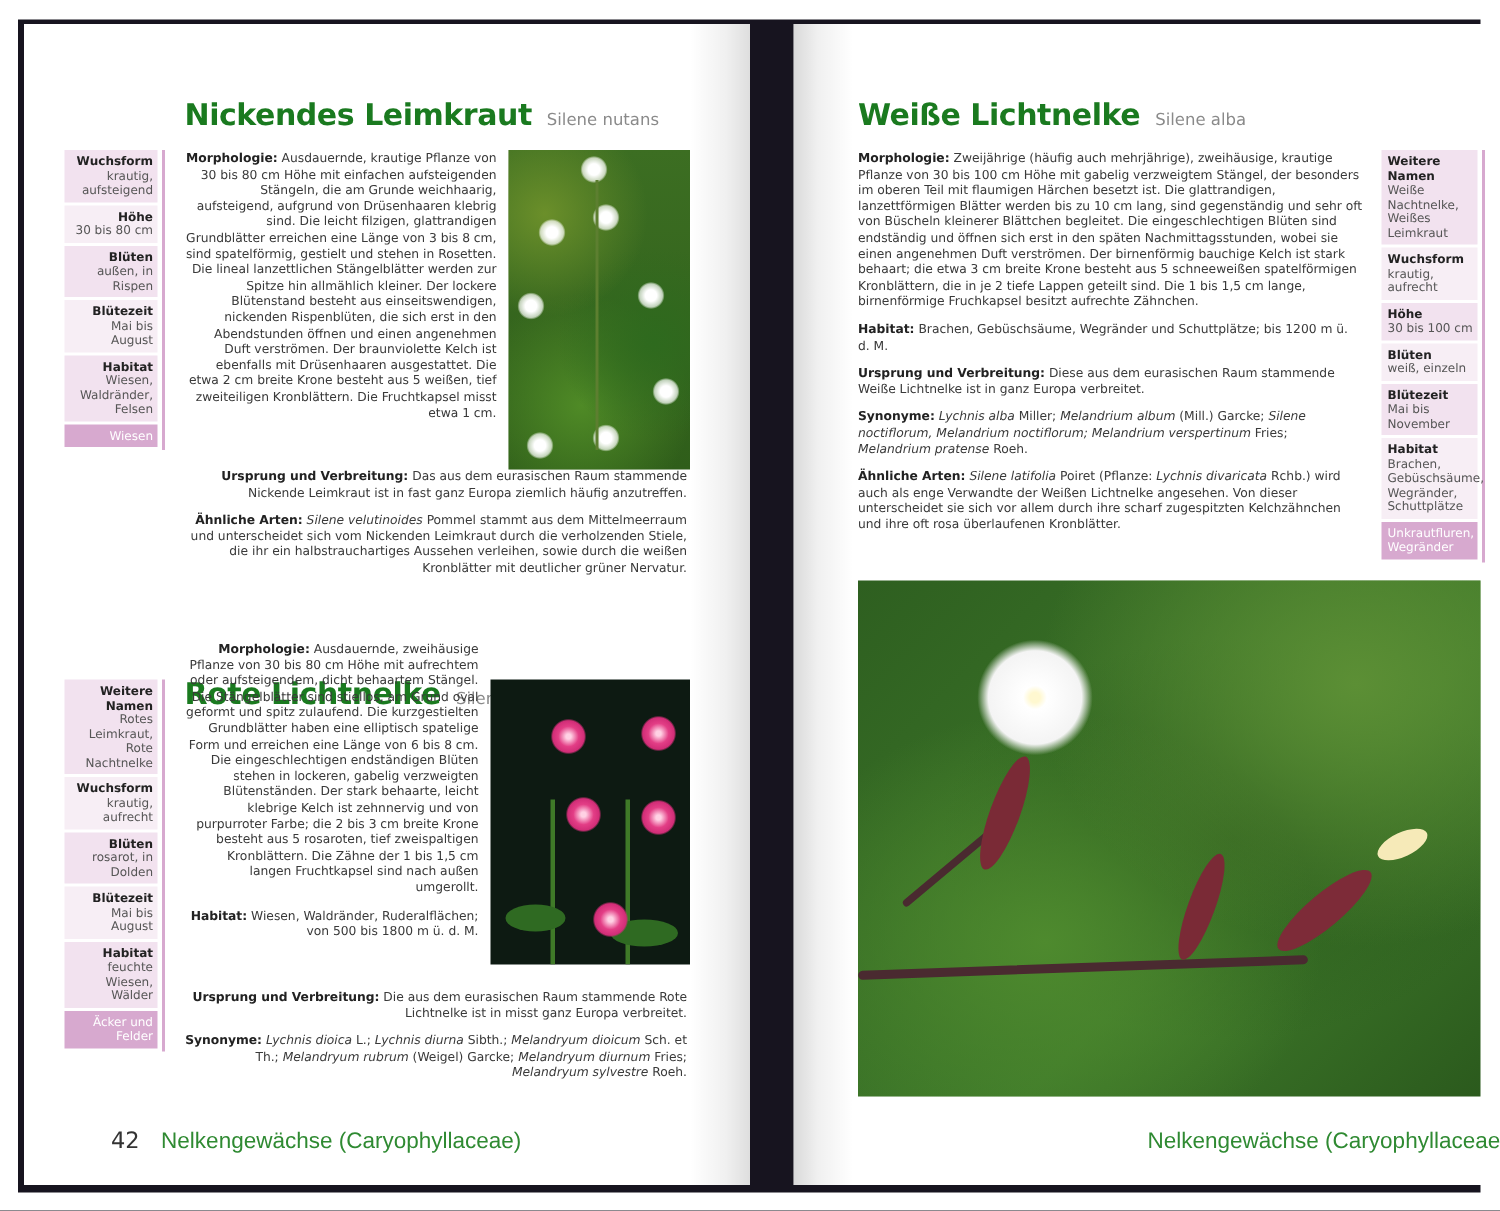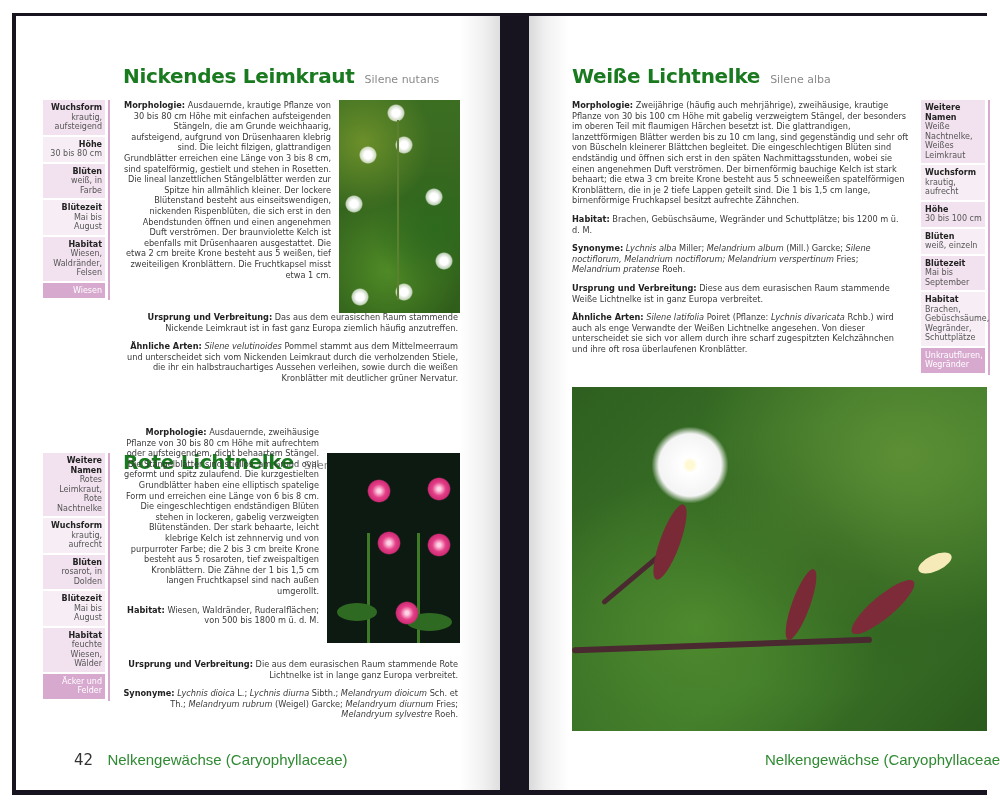--- a/index.html
+++ b/index.html
@@ -55,21 +55,21 @@
 <div class="page left">
   <div class="spine-shadow-l"></div>
 
   <div class="abs title" style="left:107px;top:48px;">
     <span>Nickendes Leimkraut</span><span class="latin">Silene nutans</span>
   </div>
 
   <div class="side" style="left:27px;top:84px;">
     <div class="sbox"><span class="lbl">Wuchsform</span><span>krautig, aufsteigend</span></div>
     <div class="sbox"><span class="lbl">Höhe</span><span>30 bis 80 cm</span></div>
-    <div class="sbox"><span class="lbl">Blüten</span><span>weiß, in Farbe</span></div>
+    <div class="sbox"><span class="lbl">Blüten</span><span>außen, in Rispen</span></div>
     <div class="sbox"><span class="lbl">Blütezeit</span><span>Mai bis August</span></div>
     <div class="sbox"><span class="lbl">Habitat</span><span>Wiesen, Waldränder, Felsen</span></div>
     <div class="sbox accent">Wiesen</div>
   </div>
 
   <div class="txt" style="left:107px;top:84px;width:208px;">
     <p><b>Morphologie:</b> <span>Ausdauernde, krautige Pflanze von 30 bis 80 cm Höhe mit einfachen aufsteigenden Stängeln, die am Grunde weichhaarig, aufsteigend, aufgrund von Drüsenhaaren klebrig sind. Die leicht filzigen, glattrandigen Grundblätter erreichen eine Länge von 3 bis 8 cm, sind spatelförmig, gestielt und stehen in Rosetten. Die lineal lanzettlichen Stängelblätter werden zur Spitze hin allmählich kleiner. Der lockere Blütenstand besteht aus einseitswendigen, nickenden Rispenblüten, die sich erst in den Abendstunden öffnen und einen angenehmen Duft verströmen. Der braunviolette Kelch ist ebenfalls mit Drüsenhaaren ausgestattet. Die etwa 2 cm breite Krone besteht aus 5 weißen, tief zweiteiligen Kronblättern. Die Fruchtkapsel misst etwa 1 cm.</span></p>
   </div>
 
   <div class="photo photo1" style="left:323px;top:84px;width:121px;height:213px;">
@@ -113,21 +113,21 @@
     <div style="position:absolute;left:10px;top:150px;width:40px;height:18px;border-radius:50%;background:#2f6a22;"></div>
     <div style="position:absolute;left:80px;top:160px;width:45px;height:18px;border-radius:50%;background:#2f6a22;"></div>
     <div class="flower-p" style="left:40px;top:26px;"></div>
     <div class="flower-p" style="left:100px;top:24px;"></div>
     <div class="flower-p" style="left:50px;top:78px;"></div>
     <div class="flower-p" style="left:100px;top:80px;"></div>
     <div class="flower-p" style="left:68px;top:148px;"></div>
   </div>
 
   <div class="txt" style="left:107px;top:643px;width:335px;">
-    <p><b>Ursprung und Verbreitung:</b> <span>Die aus dem eurasischen Raum stammende Rote Lichtnelke ist in lange ganz Europa verbreitet.</span></p>
+    <p><b>Ursprung und Verbreitung:</b> <span>Die aus dem eurasischen Raum stammende Rote Lichtnelke ist in misst ganz Europa verbreitet.</span></p>
     <p><b>Synonyme:</b>
       <i>Lychnis dioica</i> <span>L.;</span>
       <i>Lychnis diurna</i> <span>Sibth.;</span>
       <i>Melandryum dioicum</i> <span>Sch. et Th.;</span>
       <i>Melandryum rubrum</i> <span>(Weigel) Garcke;</span>
       <i>Melandryum diurnum</i> <span>Fries;</span>
       <i>Melandryum sylvestre</i> <span>Roeh.</span>
     </p>
   </div>
 
@@ -139,38 +139,38 @@
 <div class="page right">
   <div class="spine-shadow-r"></div>
 
   <div class="abs title" style="left:43px;top:48px;">
     <span>Weiße Lichtnelke</span><span class="latin">Silene alba</span>
   </div>
 
   <div class="txt" style="left:43px;top:84px;width:337px;">
     <p><b>Morphologie:</b> <span>Zweijährige (häufig auch mehrjährige), zweihäusige, krautige Pflanze von 30 bis 100 cm Höhe mit gabelig verzweigtem Stängel, der besonders im oberen Teil mit flaumigen Härchen besetzt ist. Die glattrandigen, lanzettförmigen Blätter werden bis zu 10 cm lang, sind gegenständig und sehr oft von Büscheln kleinerer Blättchen begleitet. Die eingeschlechtigen Blüten sind endständig und öffnen sich erst in den späten Nachmittagsstunden, wobei sie einen angenehmen Duft verströmen. Der birnenförmig bauchige Kelch ist stark behaart; die etwa 3 cm breite Krone besteht aus 5 schneeweißen spatelförmigen Kronblättern, die in je 2 tiefe Lappen geteilt sind. Die 1 bis 1,5 cm lange, birnenförmige Fruchkapsel besitzt aufrechte Zähnchen.</span></p>
     <p><b>Habitat:</b> <span>Brachen, Gebüschsäume, Wegränder und Schuttplätze; bis 1200 m ü. d. M.</span></p>
+    <p><b>Ursprung und Verbreitung:</b> <span>Diese aus dem eurasischen Raum stammende Weiße Lichtnelke ist in ganz Europa verbreitet.</span></p>
     <p><b>Synonyme:</b>
       <i>Lychnis alba</i> <span>Miller;</span>
       <i>Melandrium album</i> <span>(Mill.) Garcke;</span>
       <i>Silene noctiflorum,</i>
       <i>Melandrium noctiflorum;</i>
       <i>Melandrium verspertinum</i> <span>Fries;</span>
       <i>Melandrium pratense</i> <span>Roeh.</span>
     </p>
-    <p><b>Ursprung und Verbreitung:</b> <span>Diese aus dem eurasischen Raum stammende Weiße Lichtnelke ist in ganz Europa verbreitet.</span></p>
     <p><b>Ähnliche Arten:</b> <i>Silene latifolia</i> <span>Poiret</span> <span>(Pflanze:</span> <i>Lychnis divaricata</i> <span>Rchb.)</span> <span>wird auch als enge Verwandte der Weißen Lichtnelke angesehen. Von dieser unterscheidet sie sich vor allem durch ihre scharf zugespitzten Kelchzähnchen und ihre oft rosa überlaufenen Kronblätter.</span></p>
   </div>
 
   <div class="side right" style="left:392px;top:84px;width:64px;">
     <div class="sbox"><span class="lbl">Weitere Namen</span><span>Weiße Nachtnelke, Weißes Leimkraut</span></div>
     <div class="sbox"><span class="lbl">Wuchsform</span><span>krautig, aufrecht</span></div>
     <div class="sbox"><span class="lbl">Höhe</span><span>30 bis 100 cm</span></div>
     <div class="sbox"><span class="lbl">Blüten</span><span>weiß, einzeln</span></div>
-    <div class="sbox"><span class="lbl">Blütezeit</span><span>Mai bis September</span></div>
+    <div class="sbox"><span class="lbl">Blütezeit</span><span>Mai bis November</span></div>
     <div class="sbox"><span class="lbl">Habitat</span><span>Brachen, Gebüschsäume, Wegränder, Schuttplätze</span></div>
     <div class="sbox accent">Unkrautfluren, Wegränder</div>
   </div>
 
   <div class="photo photo3" style="left:43px;top:371px;width:415px;height:344px;">
     <div style="position:absolute;left:0;top:255px;width:300px;height:6px;border-radius:3px;background:#4a2a30;transform:rotate(-2deg);"></div>
     <div style="position:absolute;left:20px;top:185px;width:90px;height:5px;border-radius:3px;background:#4a2a30;transform:rotate(-40deg);"></div>
     <div style="position:absolute;left:88px;top:115px;width:20px;height:80px;border-radius:50%;background:#7a2a36;transform:rotate(20deg);"></div>
     <div style="position:absolute;left:78px;top:38px;width:80px;height:80px;border-radius:50%;background:radial-gradient(circle,#fff8d0 6%,#ffffff 14%,#f4f4f4 55%,transparent 68%);"></div>
     <div style="position:absolute;left:220px;top:180px;width:18px;height:75px;border-radius:50%;background:#7a2a36;transform:rotate(20deg);"></div>

